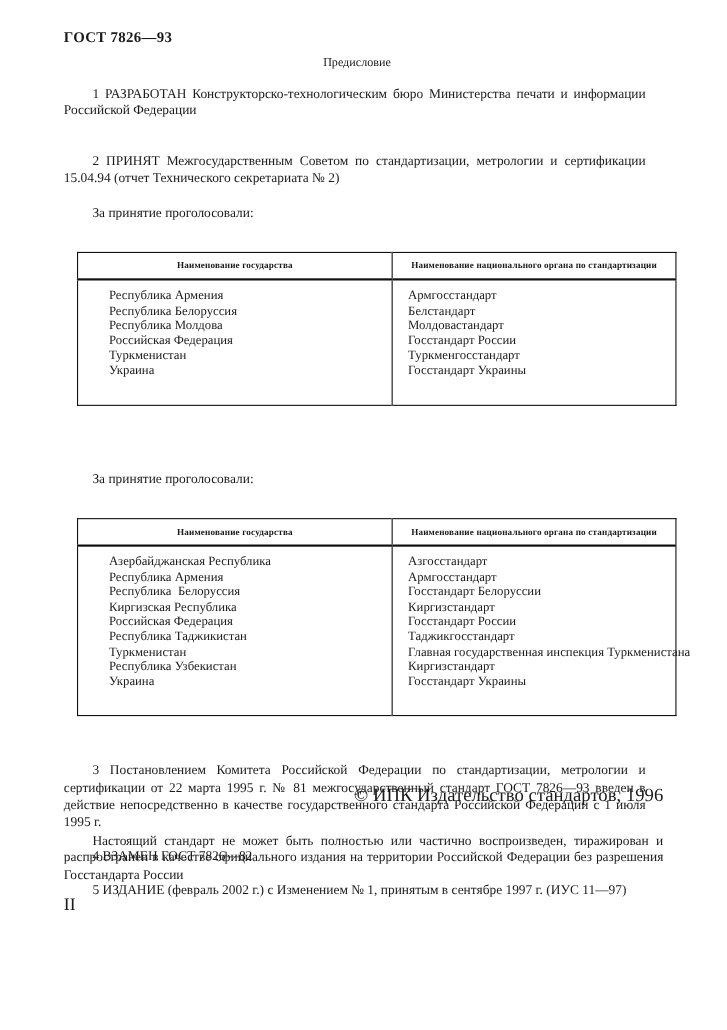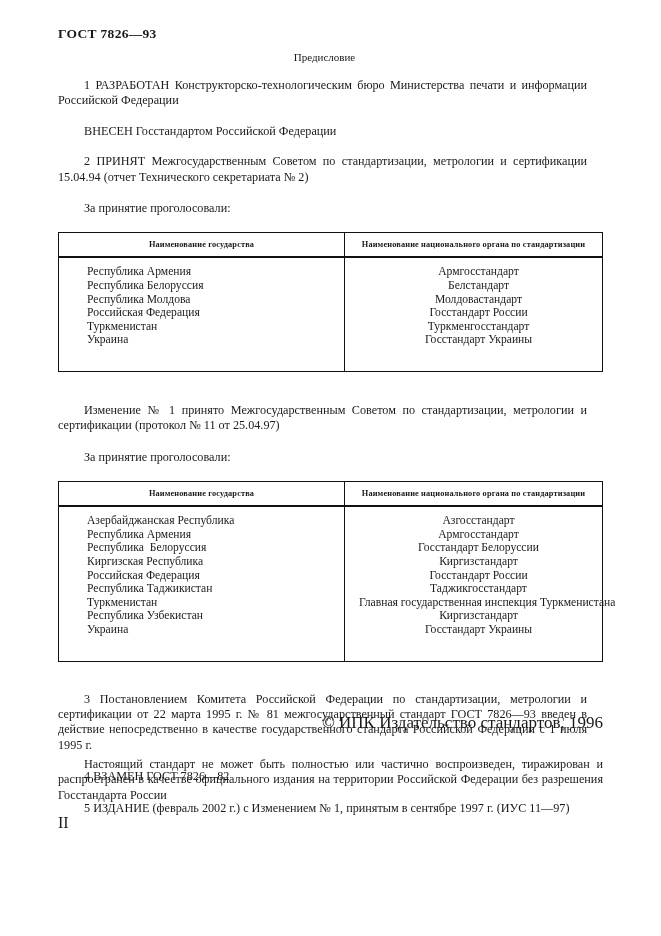--- a/index.html
+++ b/index.html
@@ -61,21 +61,21 @@
   }
 
   .gap-1 { height: 15px; }
   .gap-2 { height: 16px; }
   .gap-3 { height: 14px; }
 
   table.vote-table {
     border-collapse: collapse;
     width: 545px;
     table-layout: fixed;
-    margin: 0;
+    margin: 12px;
     border: 1px solid #111;
   }
 
   table.vote-table th {
     font-size: 8.3px;
     font-weight: bold;
     text-align: center;
     padding: 7px 4px 7px 4px;
     border-bottom: 2px solid #111;
     letter-spacing: 0.15px;
@@ -93,21 +93,20 @@
     line-height: 13.6px;
   }
 
   table.vote-table td.col-left {
     border-right: 1px solid #111;
     padding-left: 28px;
   }
 
   table.vote-table td.col-right {
     padding-left: 14px;
-    text-align: center;
   }
 
   .cell-line {
     white-space: pre;
   }
 
   .copyright {
     position: absolute;
     left: 0;
     top: 715px;
@@ -142,21 +141,20 @@
 
   <div class="std-header">ГОСТ 7826—93</div>
 
   <div class="doc-title">Предисловие</div>
 
   <div class="content">
 
     <p class="para">1  РАЗРАБОТАН Конструкторско-технологическим бюро Министерства печати и информации Российской Федерации</p>
     <div class="gap-1"></div>
 
-    <p class="para">ВНЕСЕН Госстандартом Российской Федерации</p>
     <div class="gap-1"></div>
 
     <p class="para">2  ПРИНЯТ Межгосударственным Советом по стандартизации, метрологии и сертификации 15.04.94 (отчет Технического секретариата № 2)</p>
     <div class="gap-2"></div>
 
     <p class="para">За принятие проголосовали:</p>
     <div class="gap-2"></div>
 
     <table class="vote-table">
       <thead>
@@ -183,21 +181,20 @@
             <div class="cell-line">Туркменгосстандарт</div>
             <div class="cell-line">Госстандарт Украины</div>
           </td>
         </tr>
       </tbody>
     </table>
 
     <div class="gap-2"></div>
     <div class="gap-1"></div>
 
-    <p class="para">Изменение № 1 принято Межгосударственным Советом по стандартизации, метрологии и сертификации (протокол № 11 от 25.04.97)</p>
     <div class="gap-2"></div>
 
     <p class="para">За принятие проголосовали:</p>
     <div class="gap-2"></div>
 
     <table class="vote-table">
       <thead>
         <tr>
           <th class="col-left">Наименование государства</th>
           <th class="col-right">Наименование национального органа по стандартизации</th>

